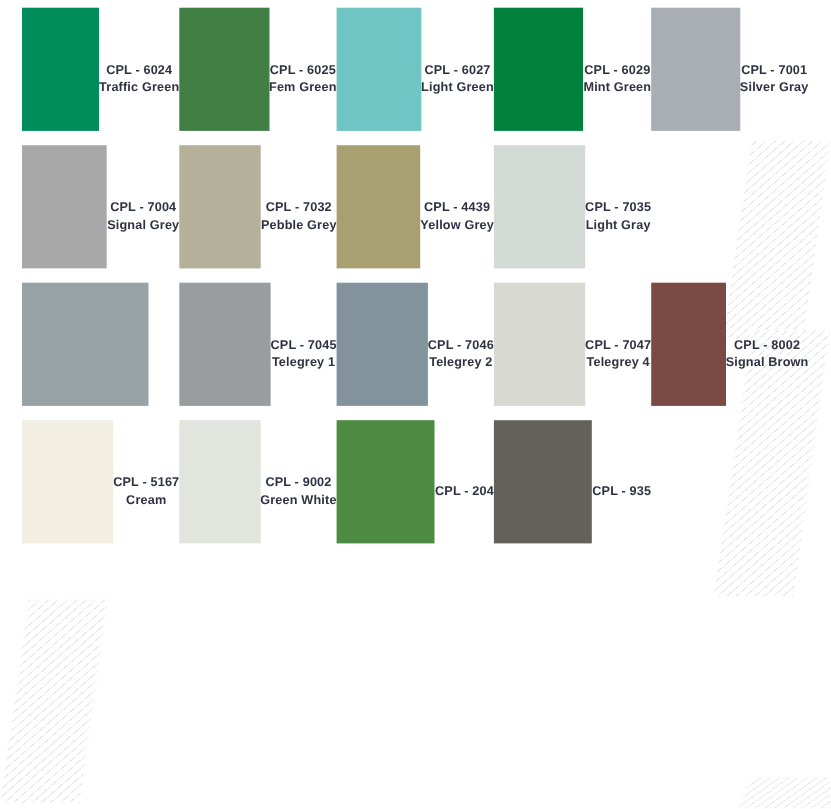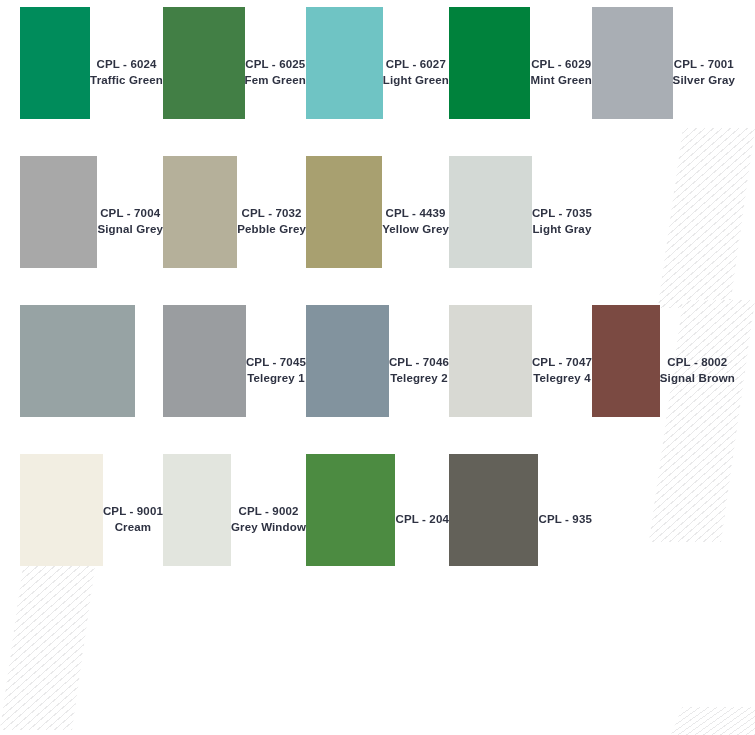--- a/index.html
+++ b/index.html
@@ -98,21 +98,21 @@
     font-weight: bold;
     letter-spacing: 0.15px;
     color: #2e3242;
     white-space: nowrap;
   }
   .swatch-name:empty {
     display: none;
   }
   
   .swatch-row + .swatch-row {
-    margin-top: 37px;
+    margin-top: 13px;
   }
 </style>
 </head>
 <body>
 
 <div class="hatch hatch-right-top"></div>
 <div class="hatch hatch-right-mid"></div>
 <div class="hatch hatch-left-bottom"></div>
 <div class="hatch hatch-corner-bottom"></div>
 
@@ -214,29 +214,29 @@
         <div class="swatch-caption">
           <span class="swatch-code">CPL - 8002</span>
           <span class="swatch-name">Signal Brown</span>
         </div>
       </div>
     </div>
     <div class="swatch-row">
       <div class="swatch-cell">
         <div class="swatch-chip" style="background: rgb(242, 238, 226);"></div>
         <div class="swatch-caption">
-          <span class="swatch-code">CPL - 9001</span>
+          <span class="swatch-code">CPL - 5167</span>
           <span class="swatch-name">Cream</span>
         </div>
       </div>
       <div class="swatch-cell">
         <div class="swatch-chip" style="background: rgb(226, 229, 222);"></div>
         <div class="swatch-caption">
           <span class="swatch-code">CPL - 9002</span>
-          <span class="swatch-name">Grey Window</span>
+          <span class="swatch-name">Green White</span>
         </div>
       </div>
       <div class="swatch-cell">
         <div class="swatch-chip" style="background: rgb(76, 139, 65);"></div>
         <div class="swatch-caption">
           <span class="swatch-code">CPL - 204</span>
         </div>
       </div>
       <div class="swatch-cell">
         <div class="swatch-chip" style="background: rgb(99, 97, 89);"></div>

